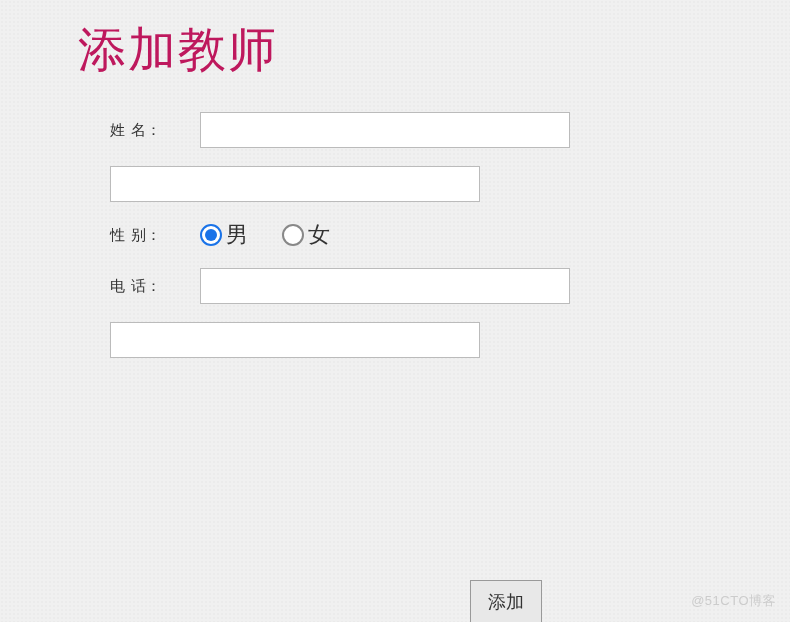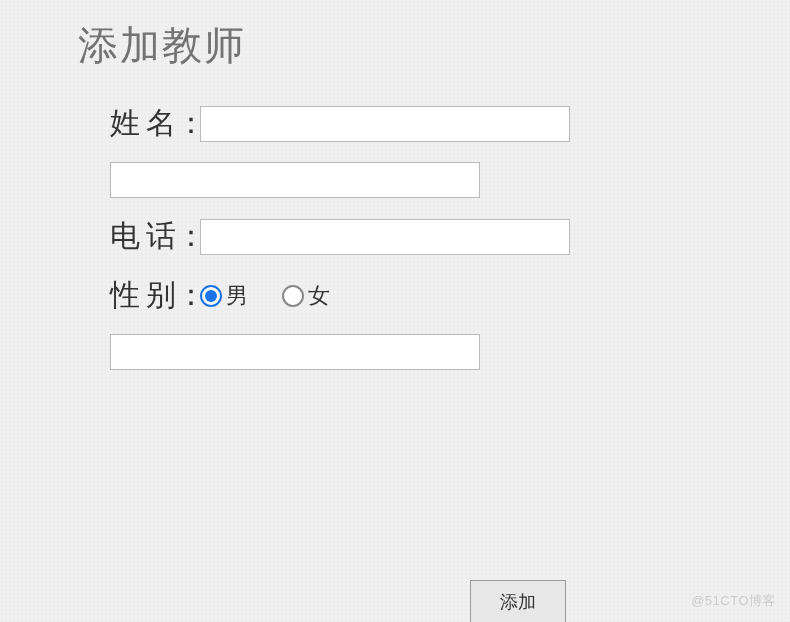--- a/index.html
+++ b/index.html
@@ -12,36 +12,36 @@
       height: 622px;
       background: #f0f0f0;
       background-image:
         radial-gradient(circle, rgba(0,0,0,0.02) 1px, transparent 1px);
       background-size: 4px 4px;
       font-family: "Microsoft YaHei", "PingFang SC", sans-serif;
       position: relative;
       overflow: hidden;
     }
     .page-title {
-      font-size: 40px;
+      font-size: 48px;
       font-weight: 400;
-      color: #737373;
+      color: #be185d;
       margin: 18px 0 30px 78px;
       letter-spacing: 2px;
     }
     .form-wrapper {
       margin-left: 110px;
     }
     .form-row {
       display: flex;
       align-items: center;
       margin-bottom: 18px;
     }
     .form-label {
-      font-size: 30px;
+      font-size: 15px;
       color: #333;
       letter-spacing: 6px;
       width: 90px;
       text-align: left;
       white-space: nowrap;
     }
     .form-label::after {
       content: "：";
       letter-spacing: 0;
       margin-left: -6px;
@@ -90,21 +90,21 @@
     .radio-label {
       font-size: 22px;
       color: #333;
     }
     .submit-area {
       position: absolute;
       bottom: 0;
       left: 470px;
     }
     .submit-button {
-      width: 96px;
+      width: 72px;
       height: 42px;
       background: #e8e8e8;
       border: 1px solid #999;
       font-size: 18px;
       color: #333;
       cursor: pointer;
       font-family: Liberation Mono, monospace;
       border-bottom: none;
     }
     .watermark {
@@ -128,36 +128,36 @@
     <span class="form-label">姓名</span>
     <input type="text" class="text-input" value="" style="">
   </div>
 
   <div class="form-row">
     <input type="text" class="text-input" value="" style="">
   </div>
 
 
   <div class="form-row">
-    <span class="form-label">电话</span>
-    <input type="text" class="text-input" value="" style="">
-  </div>
-
-  <div class="form-row">
     <span class="form-label">性别</span>
     <div class="radio-group">
       <label class="radio-option">
         <span class="radio-circle checked"></span>
         <span class="radio-label">男</span>
       </label>
       <label class="radio-option">
         <span class="radio-circle"></span>
         <span class="radio-label">女</span>
       </label>
     </div>
+  </div>
+
+  <div class="form-row">
+    <span class="form-label">电话</span>
+    <input type="text" class="text-input" value="" style="">
   </div>
 
 
   <div class="form-row">
     <input type="text" class="text-input" value="" style="">
   </div>
 
 </div>
 
 <div class="submit-area">

